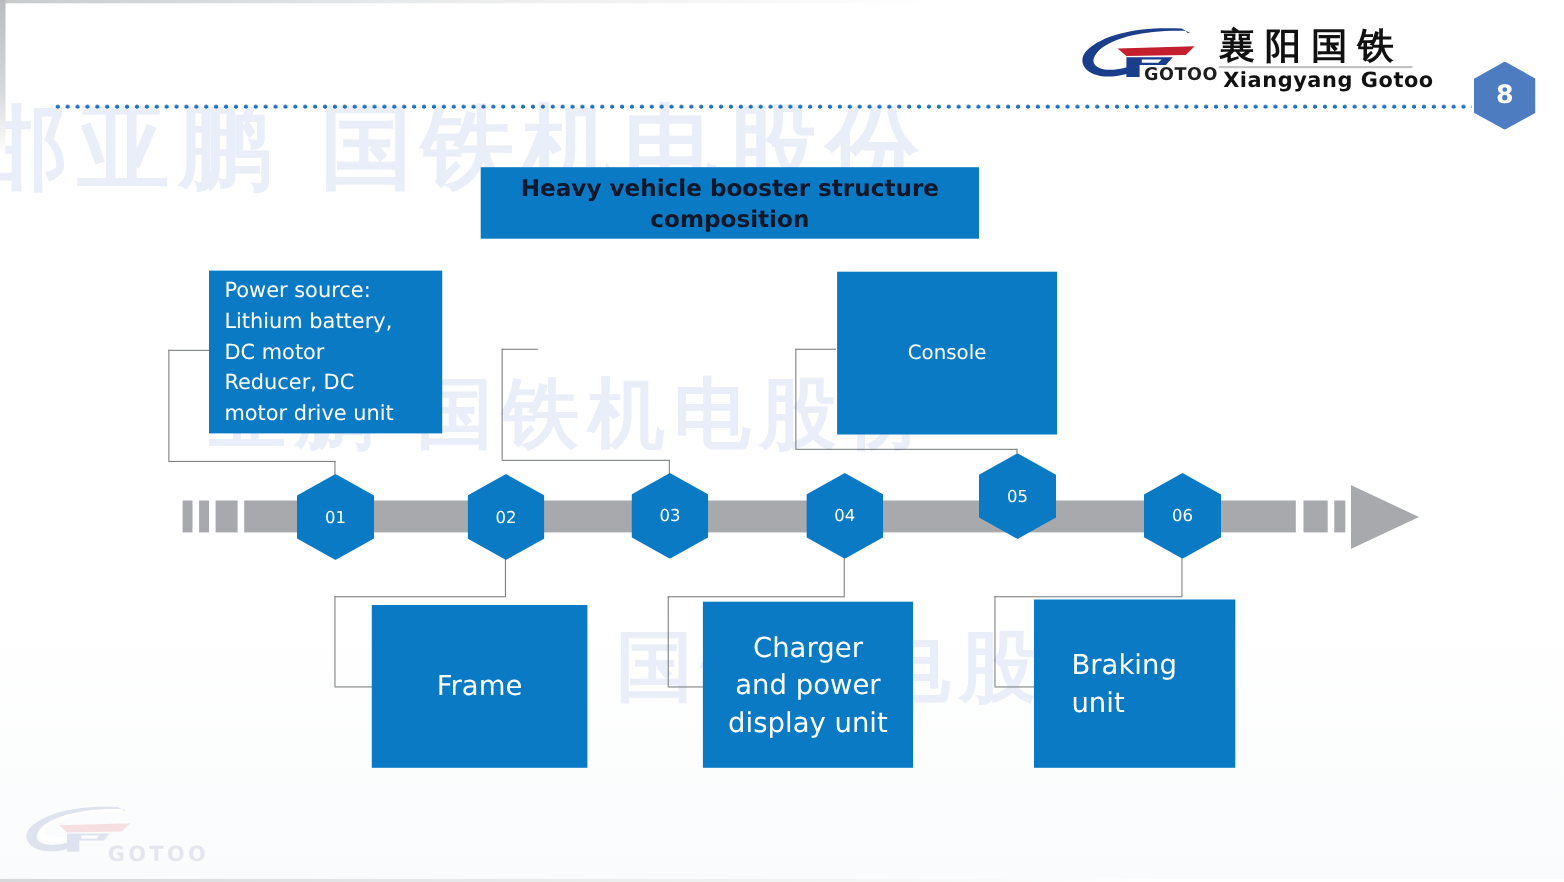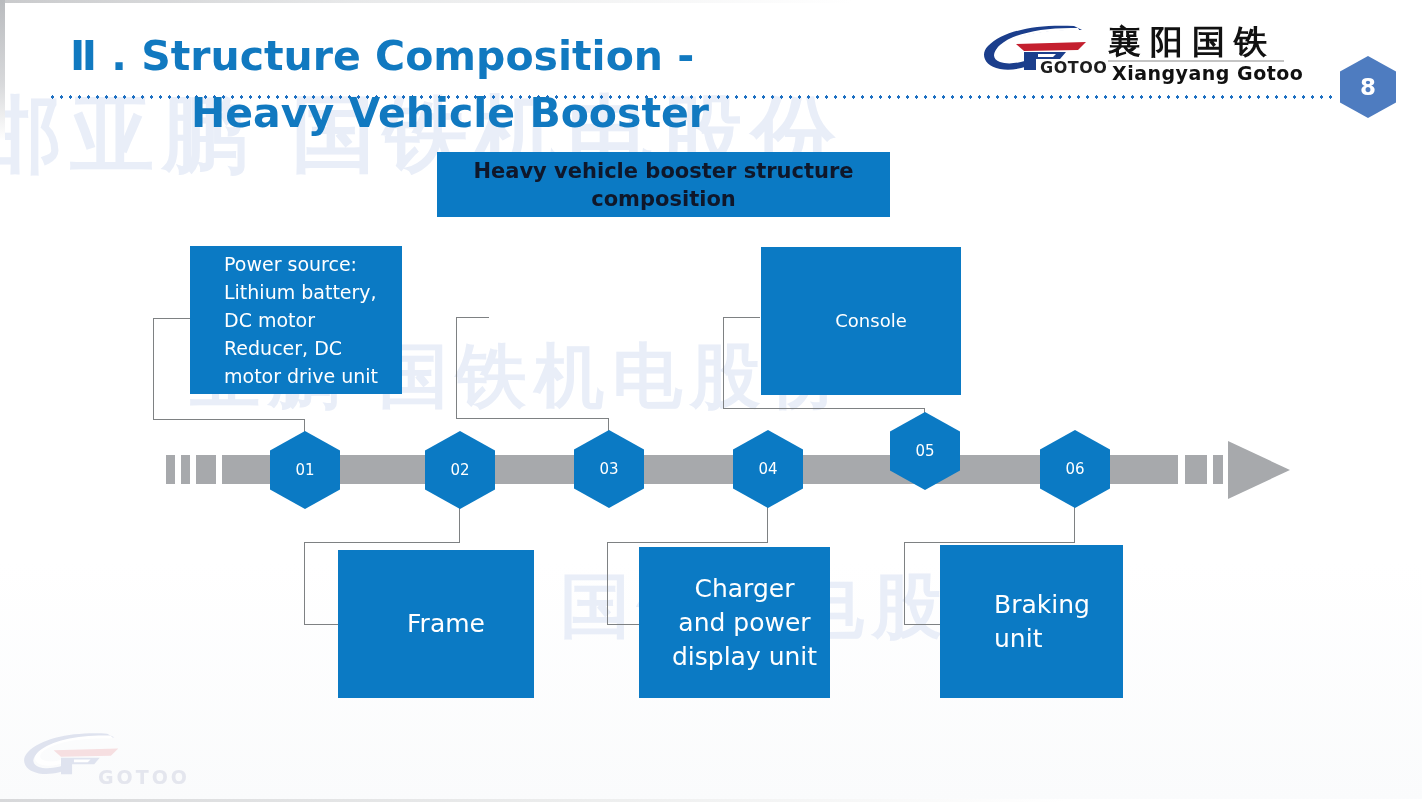--- a/index.html
+++ b/index.html
@@ -131,21 +131,21 @@
     display:flex;align-items:center;justify-content:center;
     color:#ffffff;font-family:"DejaVu Sans", sans-serif;font-size:15px;
   }
 
   
   .cbox{
     position:absolute;z-index:4;background:#0b7ac4;color:#ffffff;
     font-family:"DejaVu Sans", sans-serif;
     box-sizing:border-box;display:flex;
   }
-  .cbox .txt{white-space:pre-line;margin-left:20px;}
+  .cbox .txt{white-space:pre-line;}
   .cbox.left-al{align-items:center;justify-content:flex-start;}
   .cbox.ctr{align-items:center;justify-content:center;text-align:center;}
 
   
   .ln{position:absolute;background:#7e8183;z-index:3;}
   .lnh{height:1px;}
   .lnv{width:1px;}
 
   
   .blogo{position:absolute;left:18px;top:730px;width:182px;height:60px;z-index:3;opacity:1;}
@@ -161,24 +161,20 @@
 <div id="slide">
 
   <div class="edge-top"></div>
   <div class="edge-left"></div>
   <div class="edge-bottom"></div>
 
   <div class="wm wm1">邯亚鹏 国铁机电股份</div>
   <div class="wm wm2">亚鹏 国铁机电股份</div>
   <div class="wm wm3">国铁机电股份</div>
 
-  <div class="title">
-    <span class="l1">Ⅱ . Structure Composition -</span>
-    <span class="l2">Heavy Vehicle Booster</span>
-  </div>
   <div class="dotline"></div>
 
   <div class="logo">
     <svg class="gf" viewBox="0 0 118 52">
       <path d="M96 4 C60 2 26 8 10 24 C2 32 6 44 22 47 C34 49 48 46 56 41 L56 35 C46 41 30 43 22 40 C14 37 14 30 22 24 C38 12 68 7 104 8 Z" fill="#1b3e8c"></path>
       <path d="M100 6 C66 5 36 11 22 23 C15 29 17 36 26 38 C34 40 44 38 52 34 L52 30 C44 34 34 35 28 33 C22 31 22 27 28 22 C42 12 70 8 102 9 Z" fill="#ffffff"></path>
       <path d="M38 22 L108 20 L100 28 L46 29 Z" fill="#c41f2e"></path>
       <path d="M52 30 L88 30 L82 37 L58 37 L58 48 L46 48 L46 30 Z" fill="#1b3e8c"></path>
       <path d="M60 32 L78 32 L75 35 L60 35 Z" fill="#ffffff"></path>
     </svg>

